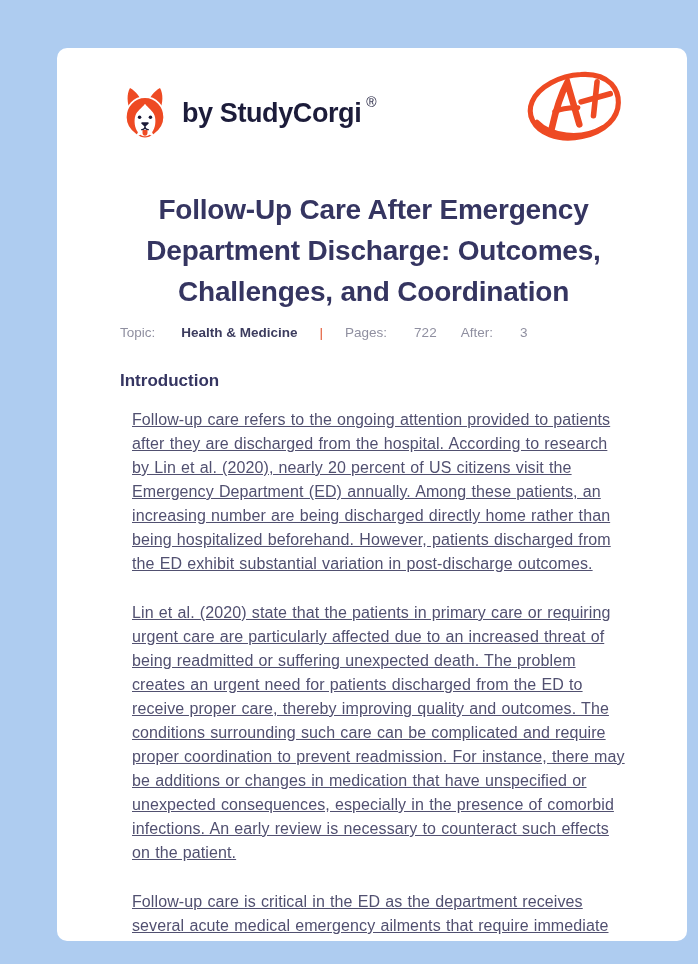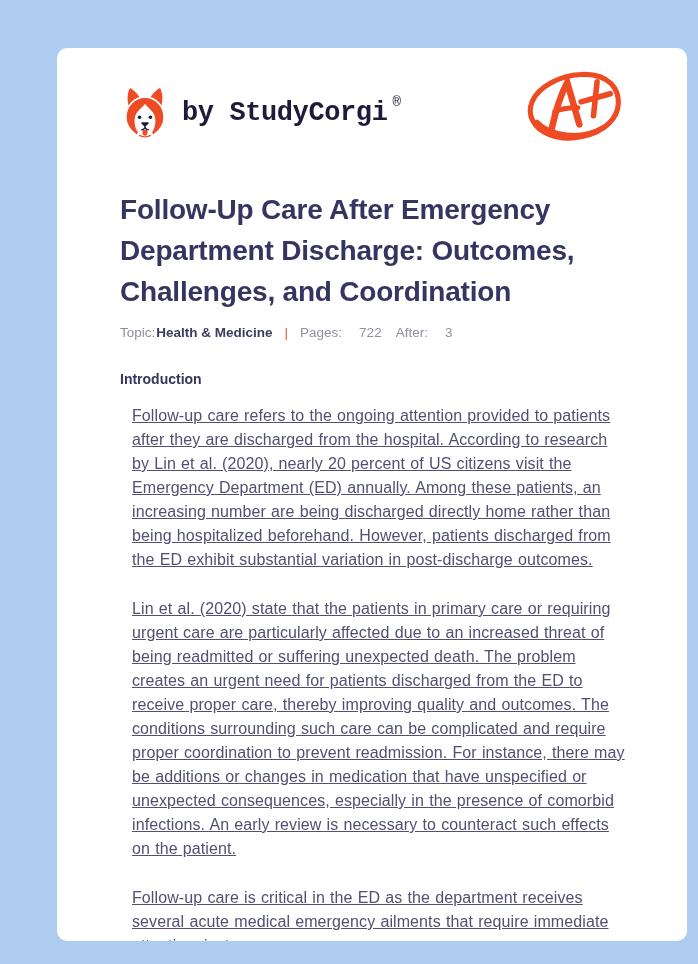--- a/index.html
+++ b/index.html
@@ -15,56 +15,55 @@
     width: 630px; height: 893px;
     background: #ffffff;
     border-radius: 10px;
     padding: 26px 60px 0 63px;
     box-sizing: border-box;
     overflow: hidden;
   }
   .card-header {
     display: flex; justify-content: space-between; align-items: flex-start;
     height: 84px;
-    font-family: Liberation Mono, monospace;
   }
   .brand { display: flex; align-items: center; margin-top: 8px; }
   .corgi { width: 50px; height: 62px; display: inline-block; }
   .corgi svg { width: 100%; height: 100%; display: block; }
   .brand-text {
     margin-left: 12px;
     font-size: 27px; font-weight: 700; color: #1c1c3a;
     letter-spacing: -0.4px;
   }
   .reg {
     font-size: 14px; font-weight: 400; color: #1c1c3a;
     margin-left: 5px; position: relative; top: -11px;
   }
   .grade { width: 104px; height: 80px; display: inline-block; margin-top: -6px; }
   .grade svg { width: 100%; height: 100%; display: block; }
 
   h1.title {
     margin: 31px 0 0 0;
     font-size: 28px; line-height: 41px; font-weight: 700;
-    color: #353561; letter-spacing: -0.2px;
+    color: #353561; letter-spacing: -0.2px; text-align: center;
   }
   .meta {
     margin-top: 13px;
     font-size: 13.5px; color: #8f8fa0;
-    display: flex; align-items: baseline;
+    display: flex; align-items: baseline; gap: 10px;
   }
-  .meta .meta-topic { color: #3c3c5e; font-weight: 700; margin-left: 1px; }
+  .meta .meta-topic { color: #3c3c5e; font-weight: 700; margin-left: 16px; }
   .meta .meta-sep { color: #e2532e; margin: 0 12px; }
   .meta .meta-label { }
   .meta .meta-val { margin-left: 17px; }
   .meta .meta-gap { margin-left: 14px; }
 
   h2.section-heading {
     margin: 31px 0 0 0;
-    font-size: 14px; font-weight: 700; color: #353561;
+    font-size: 17px; font-weight: 700; color: #353561;
     letter-spacing: 0;
   }
   p.body-text {
     margin: 17px 0 0 12px;
     font-size: 16px; line-height: 24px;
     color: #515070;
     letter-spacing: 0.1px; word-spacing: 0.6px;
     text-align: left;
     text-decoration: underline;
   }

